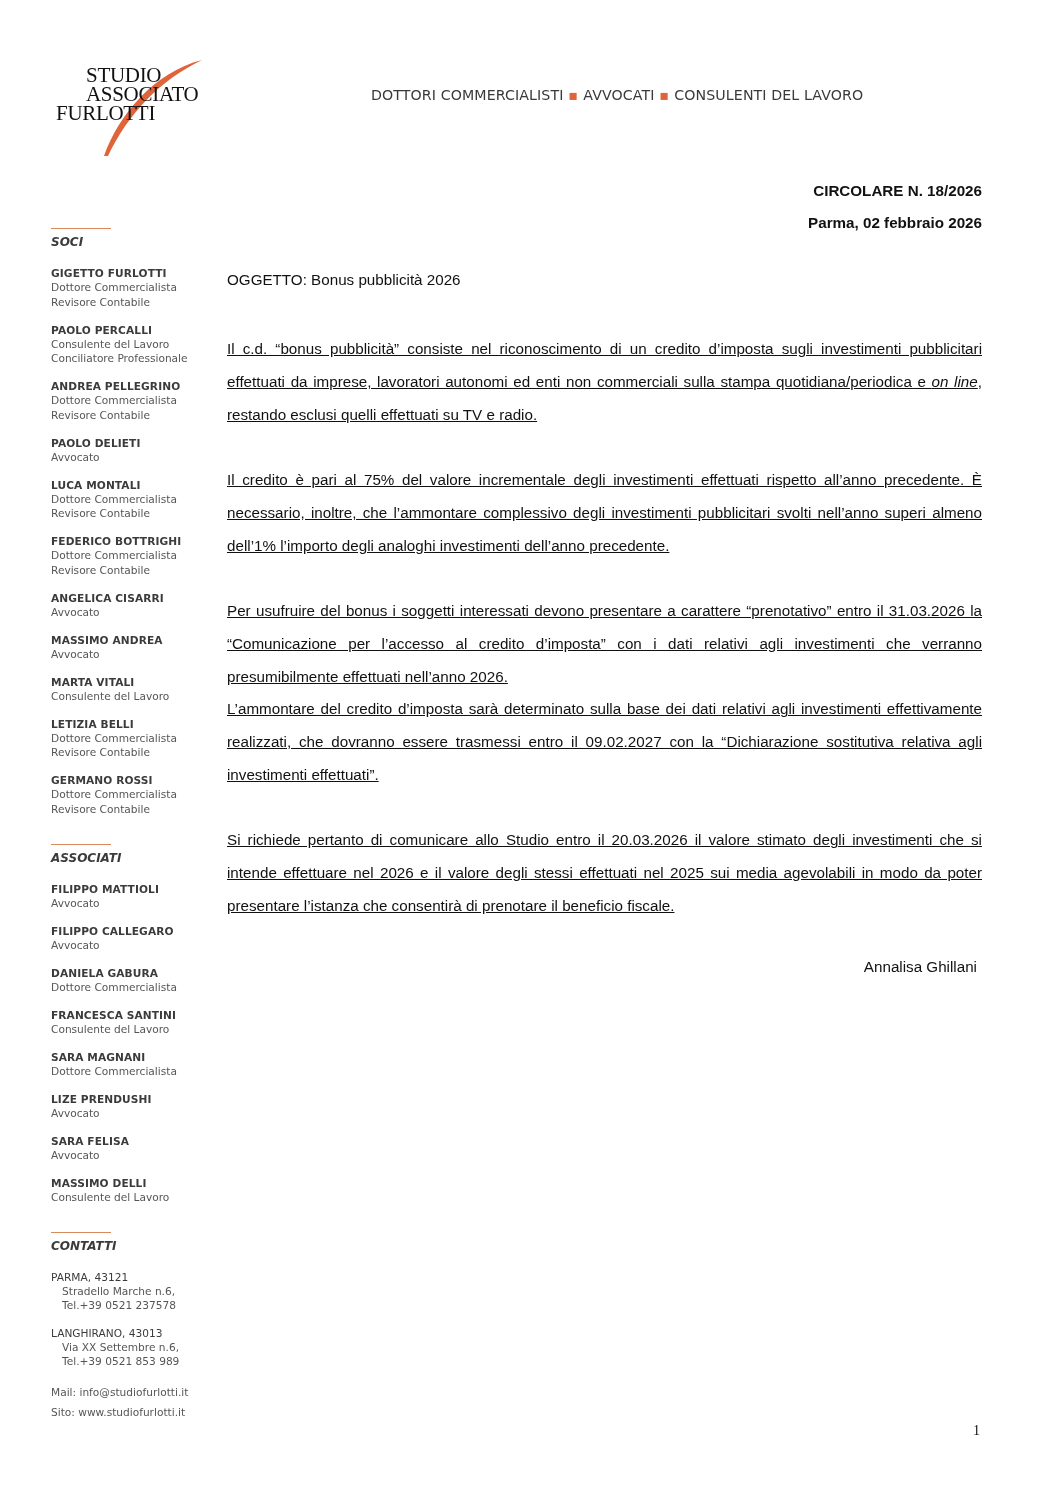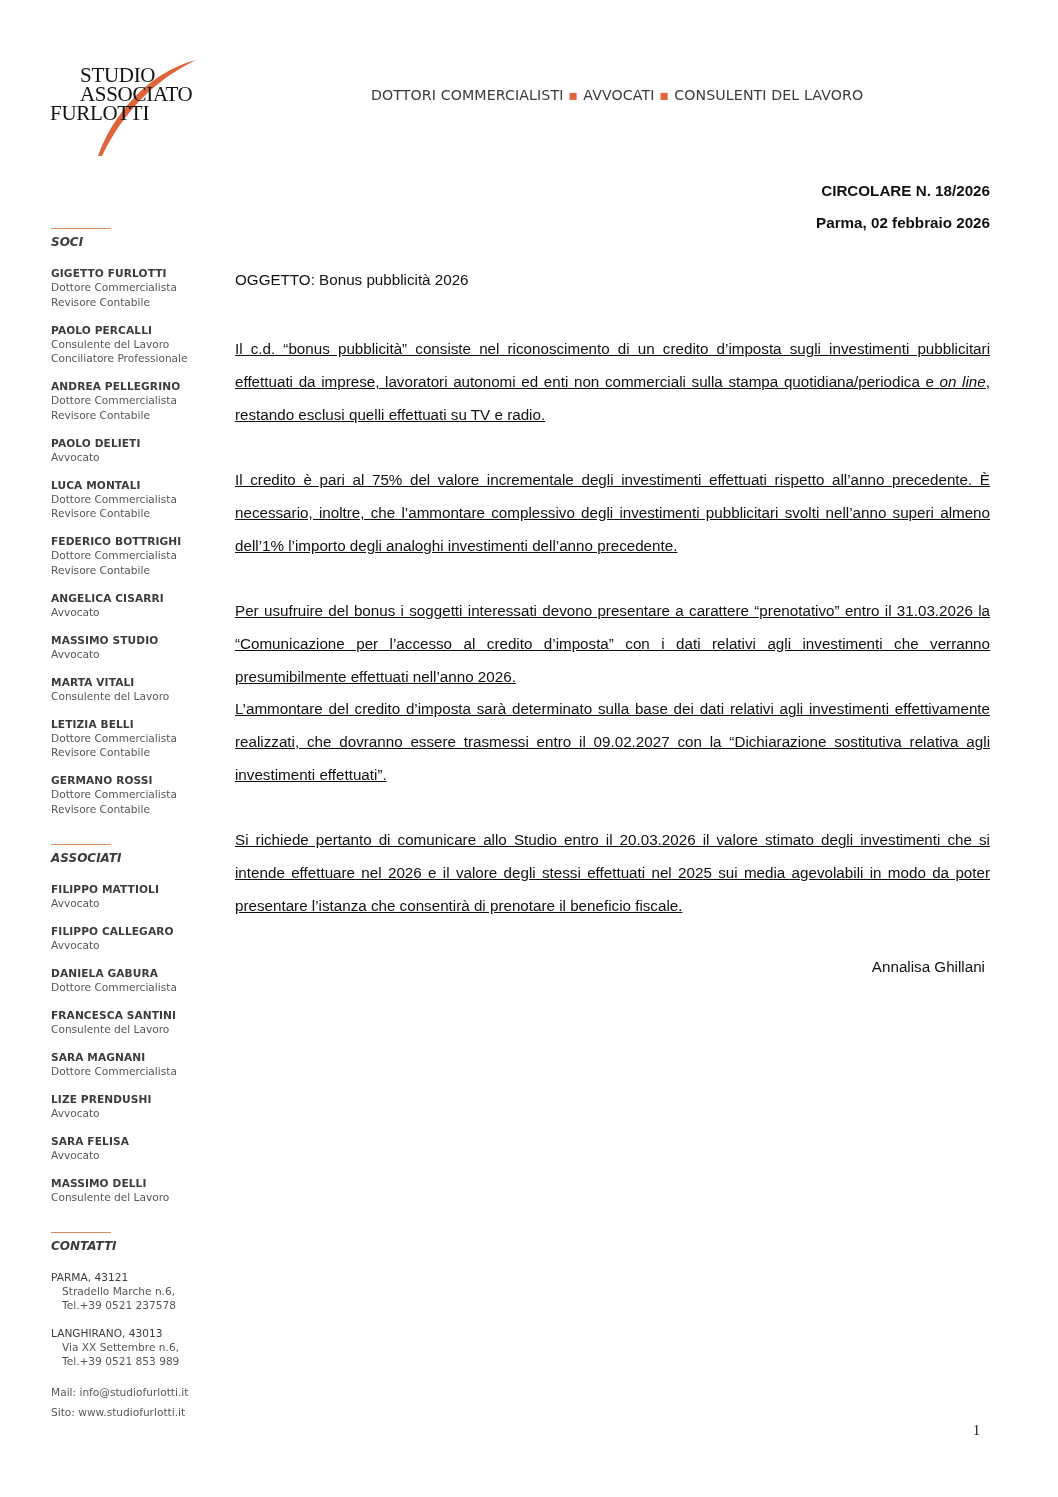--- a/index.html
+++ b/index.html
@@ -1,38 +1,38 @@
 <!DOCTYPE html>
 <html><head>
 <meta charset="utf-8">
 <style>
   html, body { margin: 0; padding: 0; background: #ffffff; }
   body { width: 1058px; height: 1497px; position: relative; overflow: hidden; color: #111; }
-  .logo { position: absolute; left: 50px; top: 58px; width: 160px; height: 100px; }
+  .logo { position: absolute; left: 56px; top: 58px; width: 160px; height: 100px; }
   .logo svg { position: absolute; left: 0; top: 0; }
   .logo-text { position: absolute; left: 0; top: 8px; font-family: "Liberation Serif", serif; font-size: 21px; line-height: 19px; color: #111; letter-spacing: -0.3px; }
   .logo-text div { white-space: nowrap; }
   .logo-text .l1 { padding-left: 30px; }
   .logo-text .l2 { padding-left: 30px; }
   .tagline { position: absolute; left: 371px; top: 87px; font-family: "DejaVu Sans", sans-serif; font-size: 14.2px; color: #3a3a3a; letter-spacing: 0.1px; white-space: nowrap; }
   .tagline .dot { color: #e0643a; font-weight: bold; margin: 0 5px; }
 
   .sidebar { position: absolute; left: 51px; top: 228px; width: 160px; font-family: "DejaVu Sans", sans-serif; }
   .sec-rule { width: 60px; height: 0; border-top: 1.2px solid #d98a5c; margin-bottom: 6px; }
   .sec-title { font-style: italic; font-weight: bold; font-size: 12px; color: #3b3b3b; margin-bottom: 17px; }
   .member { margin-bottom: 13.5px; }
   .member .name { font-weight: bold; font-size: 10.6px; color: #3b3b3b; line-height: 14px; letter-spacing: 0.1px; white-space: nowrap; }
   .member .role { font-size: 10.6px; color: #555; line-height: 14.5px; white-space: nowrap; }
   .gap-sec { height: 14px; }
   .contact { margin-bottom: 13px; }
   .contact .name { font-weight: normal; font-size: 10.6px; color: #3b3b3b; line-height: 14px; }
   .contact .line { font-size: 10.6px; color: #555; line-height: 14.5px; white-space: nowrap; margin-left: 11px; }
   .mail-line { font-size: 10.6px; color: #555; line-height: 20px; white-space: nowrap; }
 
-  .main { position: absolute; left: 235px; top: 175px; width: 755px; font-family: "Liberation Sans", sans-serif; font-size: 15.2px; color: #111; }
+  .main { position: absolute; left: 227px; top: 175px; width: 755px; font-family: "Liberation Sans", sans-serif; font-size: 15.2px; color: #111; }
   .circ { text-align: right; font-weight: bold; line-height: 32px; }
   .oggetto { position: absolute; left: 0; top: 96px; font-weight: normal; }
   .body-text { position: absolute; left: 0; top: 158px; width: 755px; line-height: 32.8px; text-align: justify; }
   .body-text p { margin: 0 0 32.6px 0; text-decoration: underline; }
   .body-text p.tight { margin-bottom: 0; }
   .sign { text-align: right; padding-right: 5px; margin-top: -4px; }
   .pagenum { position: absolute; left: 973px; top: 1423px; font-family: "Liberation Serif", serif; font-size: 14px; color: #111; }
 </style>
 </head>
 <body>
@@ -83,21 +83,21 @@
       <div class="member">
         <div class="name">FEDERICO BOTTRIGHI</div>
         <div class="role">Dottore Commercialista</div>
         <div class="role">Revisore Contabile</div>
       </div>
       <div class="member">
         <div class="name">ANGELICA CISARRI</div>
         <div class="role">Avvocato</div>
       </div>
       <div class="member">
-        <div class="name">MASSIMO STUDIO</div>
+        <div class="name">MASSIMO ANDREA</div>
         <div class="role">Avvocato</div>
       </div>
       <div class="member">
         <div class="name">MARTA VITALI</div>
         <div class="role">Consulente del Lavoro</div>
       </div>
       <div class="member">
         <div class="name">LETIZIA BELLI</div>
         <div class="role">Dottore Commercialista</div>
         <div class="role">Revisore Contabile</div>

